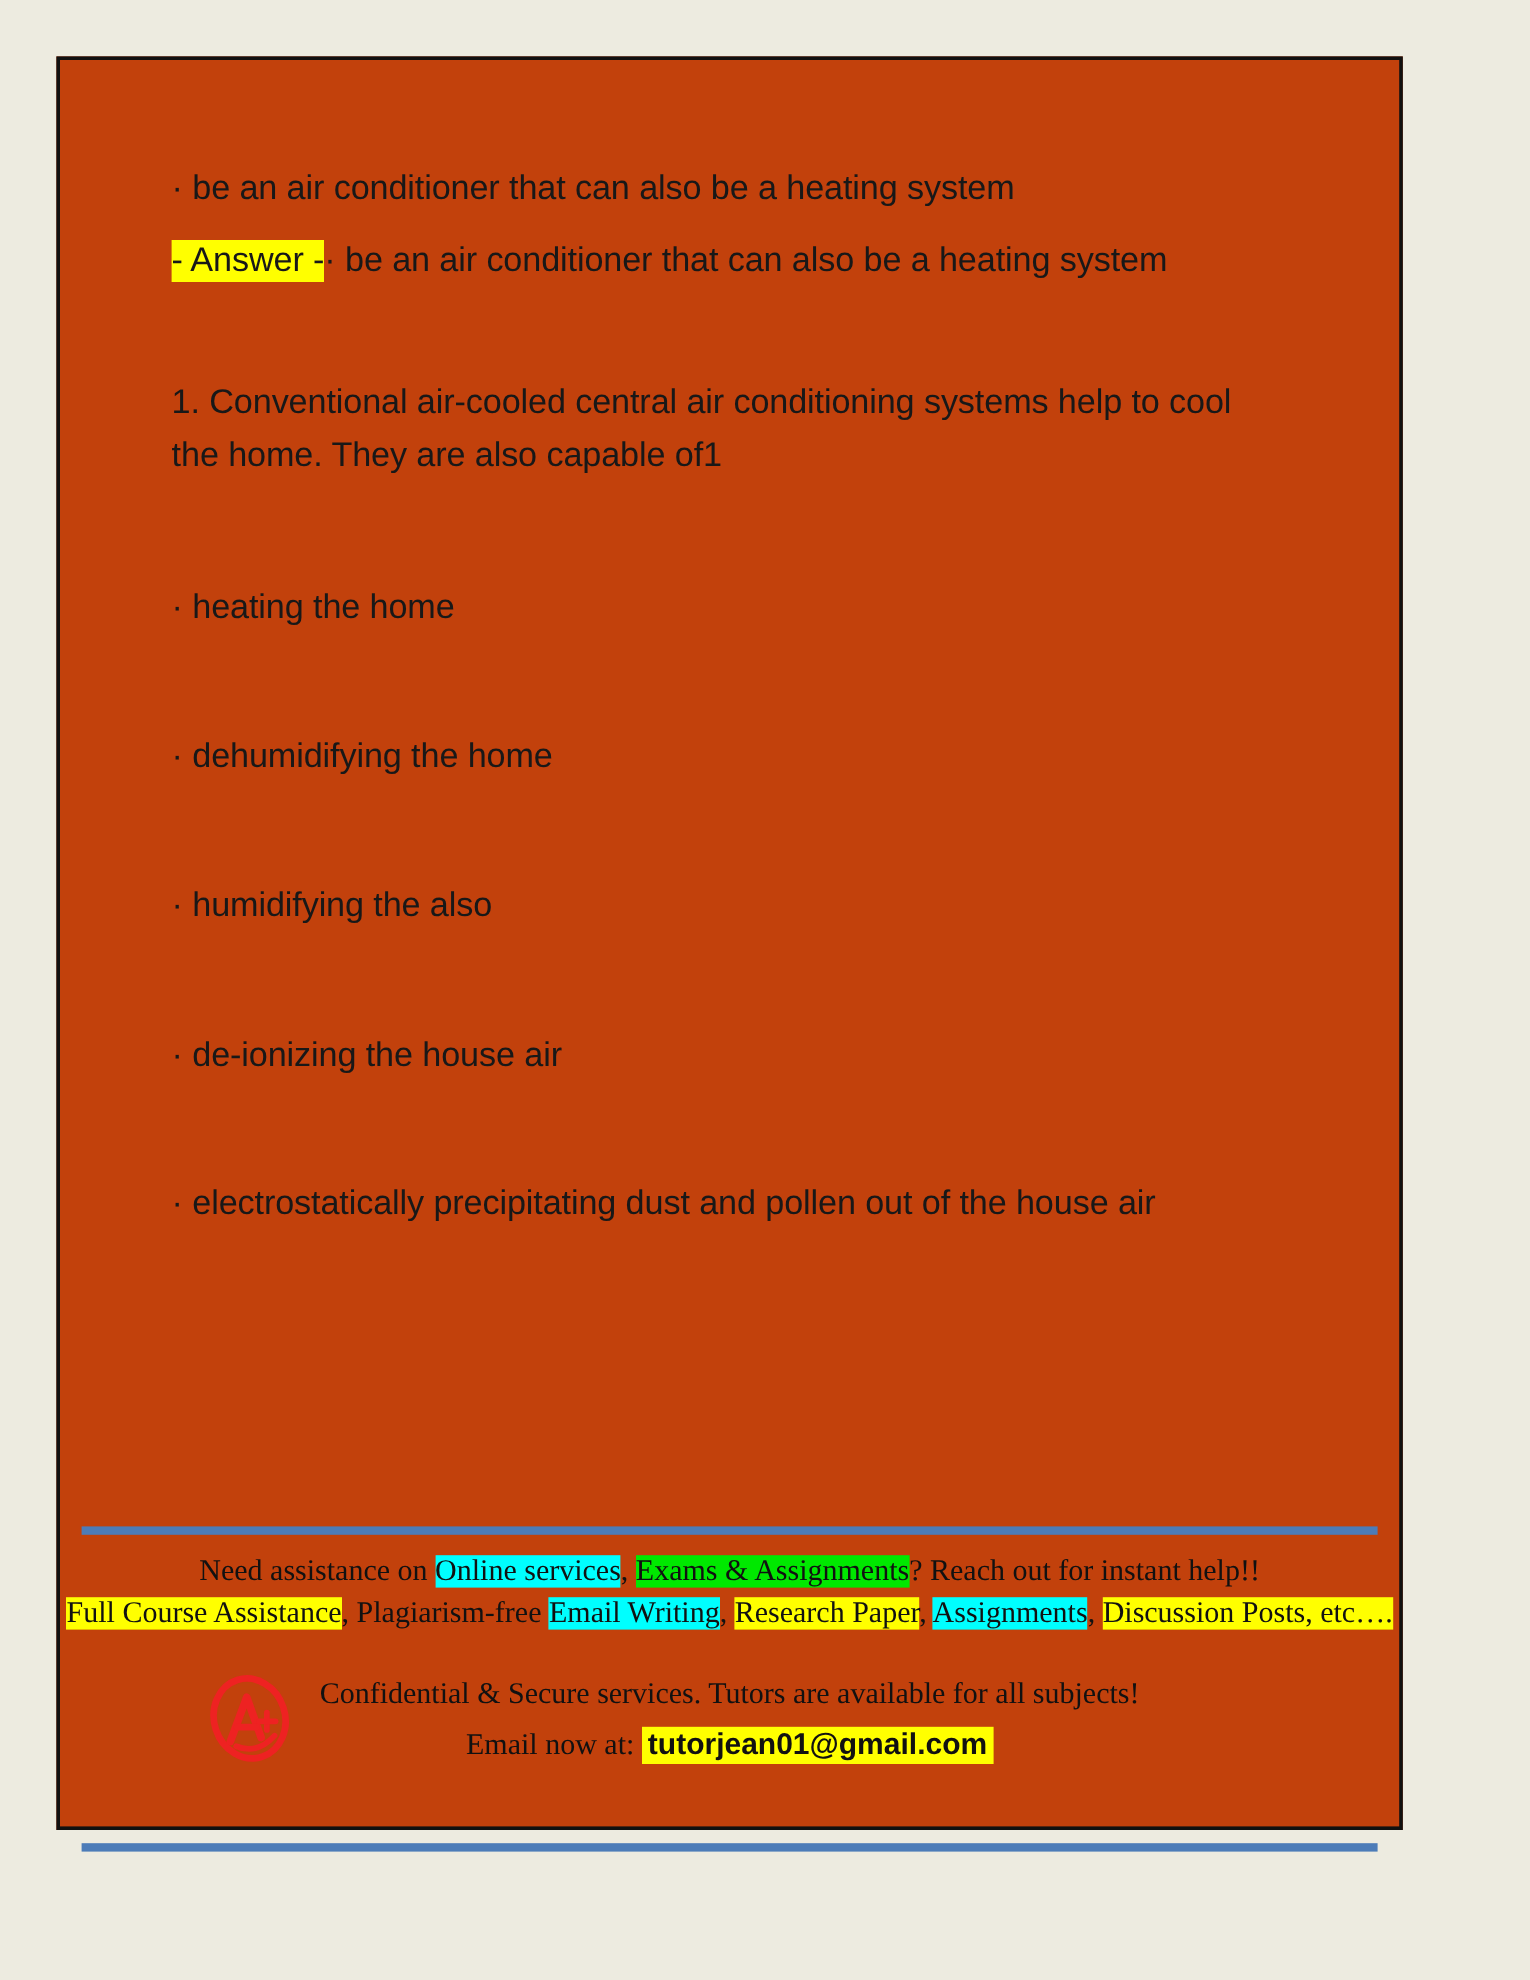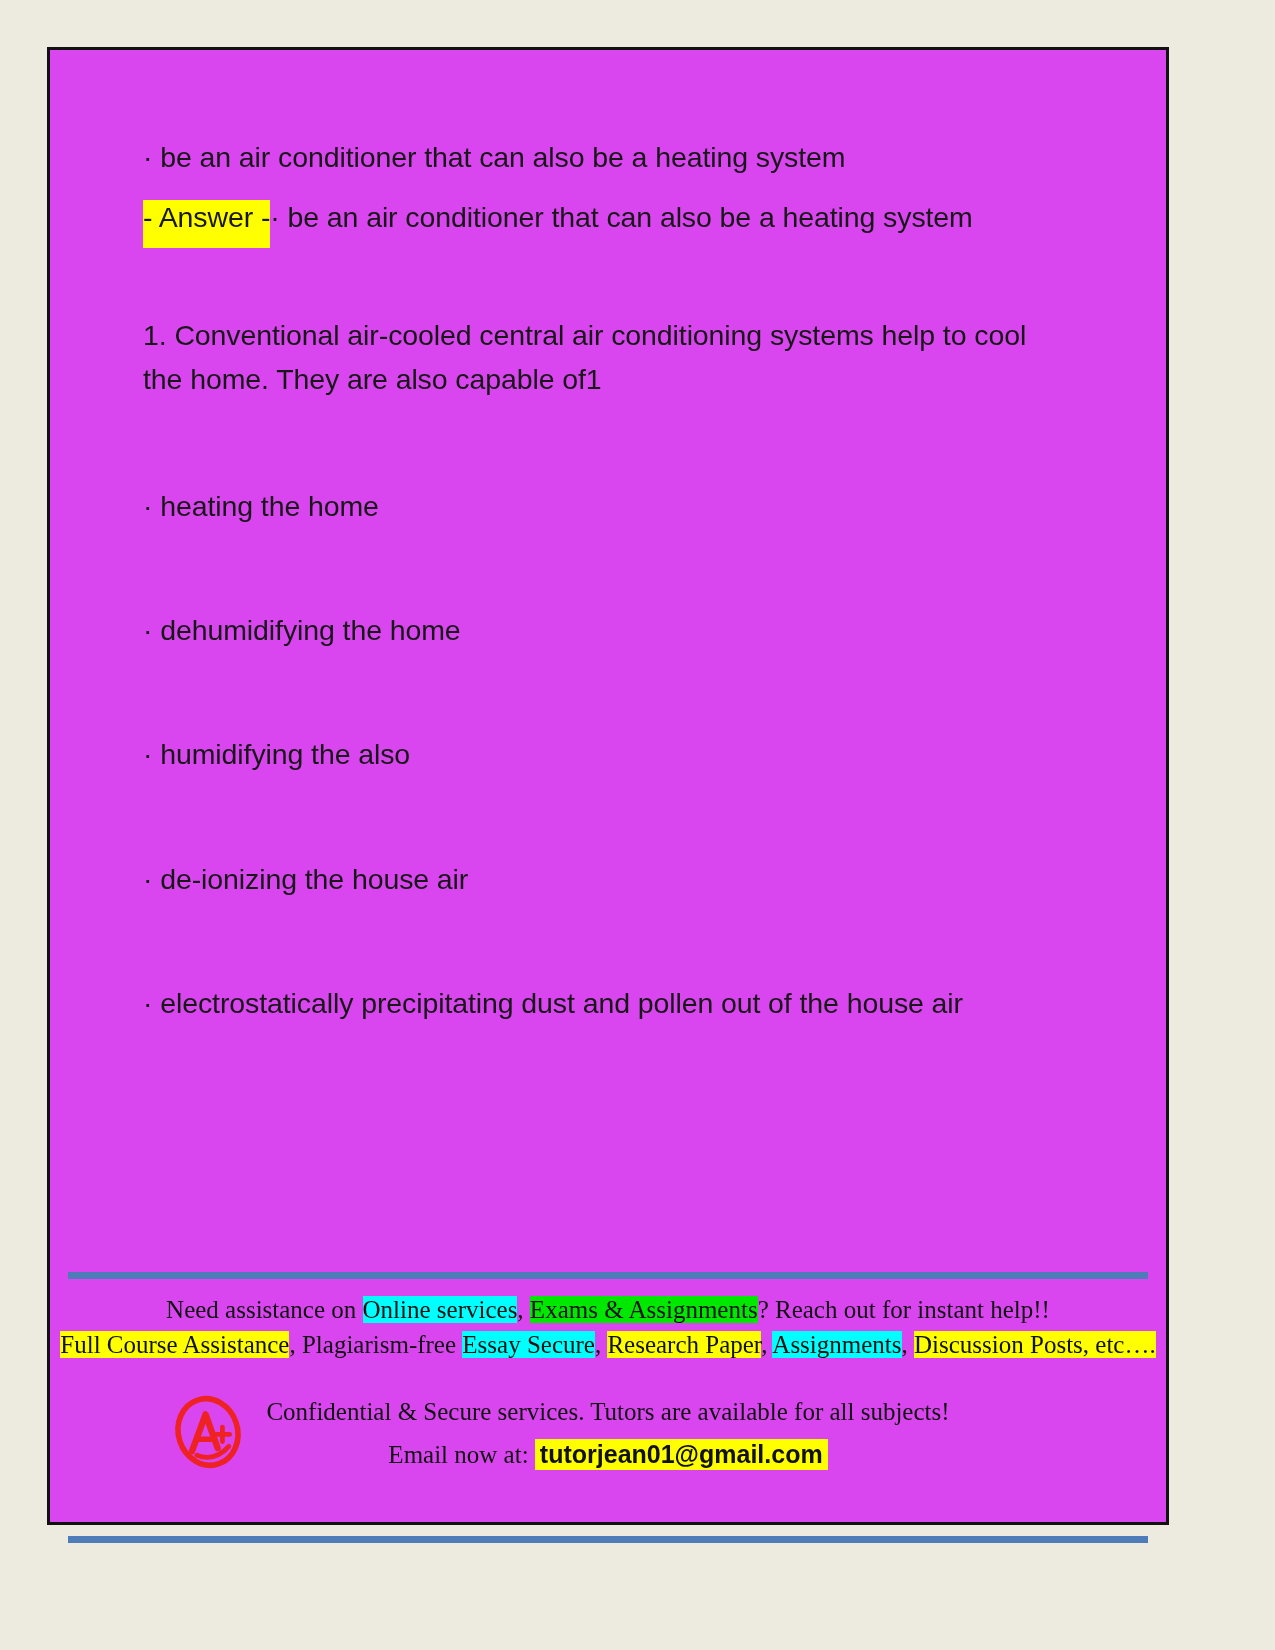--- a/index.html
+++ b/index.html
@@ -15,21 +15,21 @@
   }
 
   
   .page {
     position: absolute;
     left: 47px;
     top: 47px;
     width: 1122px;
     height: 1478px;
     border: 3px solid #111111;
-    background: #d946ef;
+    background: #c2410c;
     box-sizing: border-box;
   }
 
   .content {
     position: absolute;
     left: 93px;
     top: 88px;
     width: 940px;
   }
 
@@ -46,21 +46,21 @@
     font-family: "Liberation Sans", sans-serif;
     font-size: 28.5px;
     line-height: 1.52;
     color: #181818;
     letter-spacing: -0.1px;
     width: 930px;
   }
   .hl-yellow {
     background: #FFFF00;
     color: #181818;
-    padding: 1px 0 15px 0;
+    padding: 1px 0 2px 0;
   }
 
   .gap-sm  { height: 22px; }
   .gap-md  { height: 78px; }
   .gap-lg  { height: 86px; }
 
   
   .footer {
     position: absolute;
     left: 0;
@@ -181,21 +181,21 @@
   </div>
 
   <div class="footer">
 
     <div class="rule"></div>
 
     <div class="footer-body">
 
       <div class="f-line"><span>Need assistance on </span><span class="hc">Online services</span><span>, </span><span class="hg">Exams &amp; Assignments</span><span>? Reach out for instant help!!</span></div>
 
-      <div class="f-line-2"><span class="hy">Full Course Assistance</span><span>, Plagiarism-free </span><span class="hc">Essay Secure</span><span>, </span><span class="hy">Research Paper</span><span>, </span><span class="hc">Assignments</span><span>, </span><span class="hy">Discussion Posts, etc….</span></div>
+      <div class="f-line-2"><span class="hy">Full Course Assistance</span><span>, Plagiarism-free </span><span class="hc">Email Writing</span><span>, </span><span class="hy">Research Paper</span><span>, </span><span class="hc">Assignments</span><span>, </span><span class="hy">Discussion Posts, etc….</span></div>
 
     </div>
 
     <div class="footer-lower">
 
       <div class="logo">
         <svg viewBox="0 0 100 100" width="80" height="80" aria-hidden="true">
           <ellipse cx="50" cy="50" rx="37" ry="42" transform="rotate(-18 50 50)" fill="none" stroke="#ee2222" stroke-width="7" stroke-linecap="round"></ellipse>
           <path d="M30 74 L47 28 L62 70" fill="none" stroke="#ee2222" stroke-width="8" stroke-linecap="round" stroke-linejoin="round"></path>
           <path d="M37 59 L57 59" fill="none" stroke="#ee2222" stroke-width="7" stroke-linecap="round"></path>

